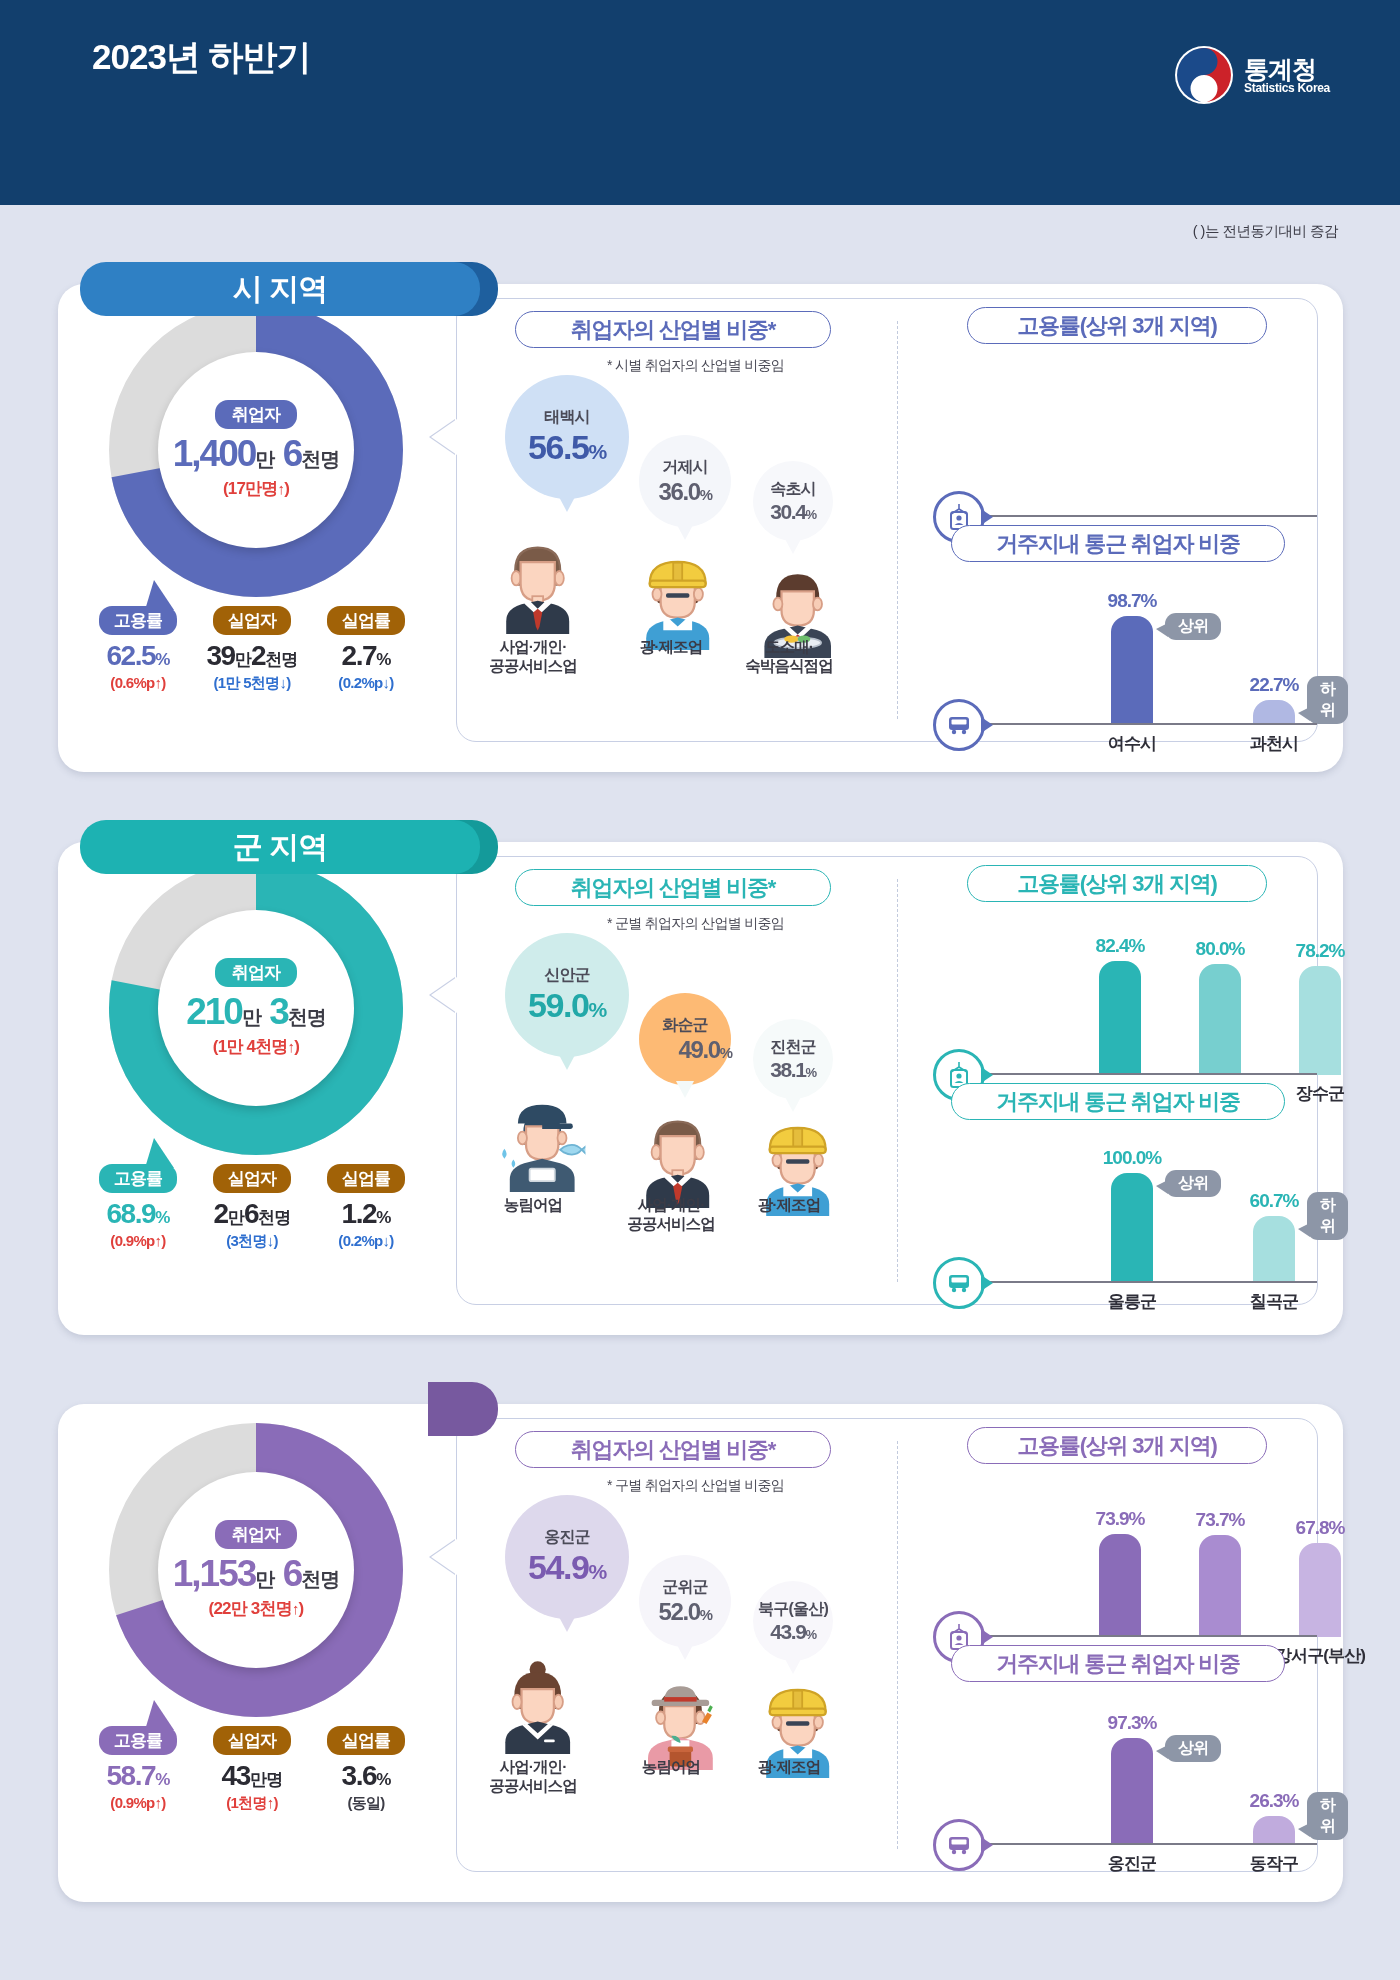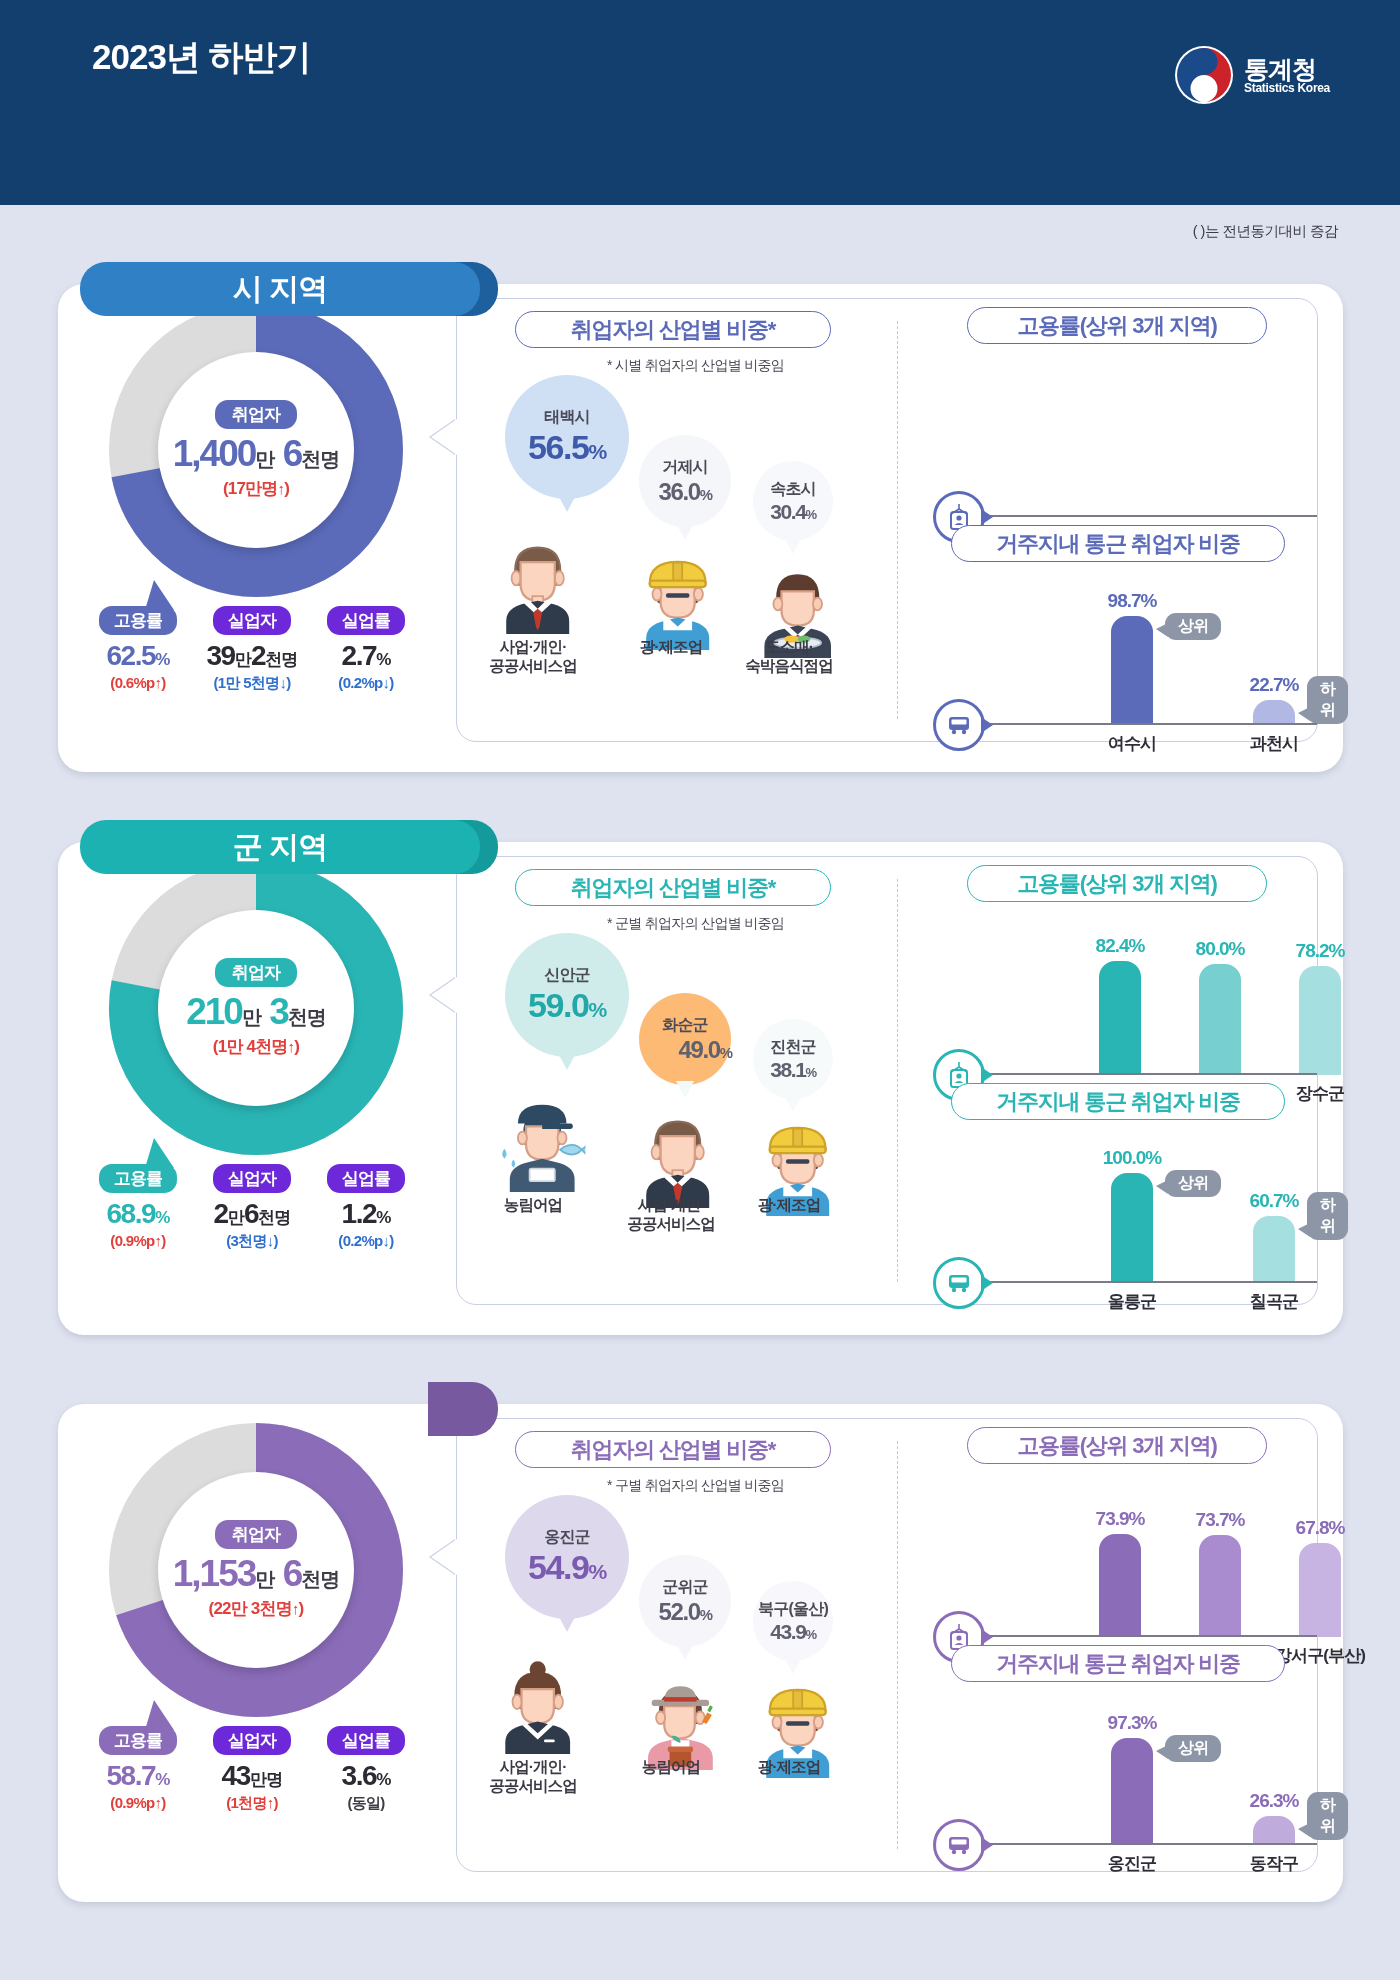--- a/index.html
+++ b/index.html
@@ -86,21 +86,21 @@
   .big-num .u { font-size: 20px; font-weight: 800; color: #3c3c46; letter-spacing: -1px; }
   .delta { font-size: 17px; font-weight: 800; color: #e0403c; letter-spacing: -0.8px; margin-top: 2px; }
   .delta .arr { font-size: 15px; }
 
   
   .stats { display: flex; justify-content: space-between; padding: 6px 14px 0 6px; }
   .stat { width: 112px; text-align: center; }
   .stat-tag {
     display: inline-block; color: #fff; font-size: 17px; font-weight: 800;
     letter-spacing: -0.9px; padding: 3px 15px; border-radius: 13px;
-    background: #6d28d9;
+    background: #a16207;
   }
   .stat-tag.hl { position: relative; }
   .stat-val { font-size: 28px; font-weight: 900; color: #2b2b33; letter-spacing: -1.4px; margin-top: 5px; }
   .stat-val .su { font-size: 17px; font-weight: 800; letter-spacing: -0.8px; }
   .stat-sub { font-size: 15px; font-weight: 800; letter-spacing: -0.7px; margin-top: 2px; }
   .sub-up { color: #e0403c; }
   .sub-dn { color: #2f6fcf; }
   .sub-eq { color: #3c3c46; }
 
   

